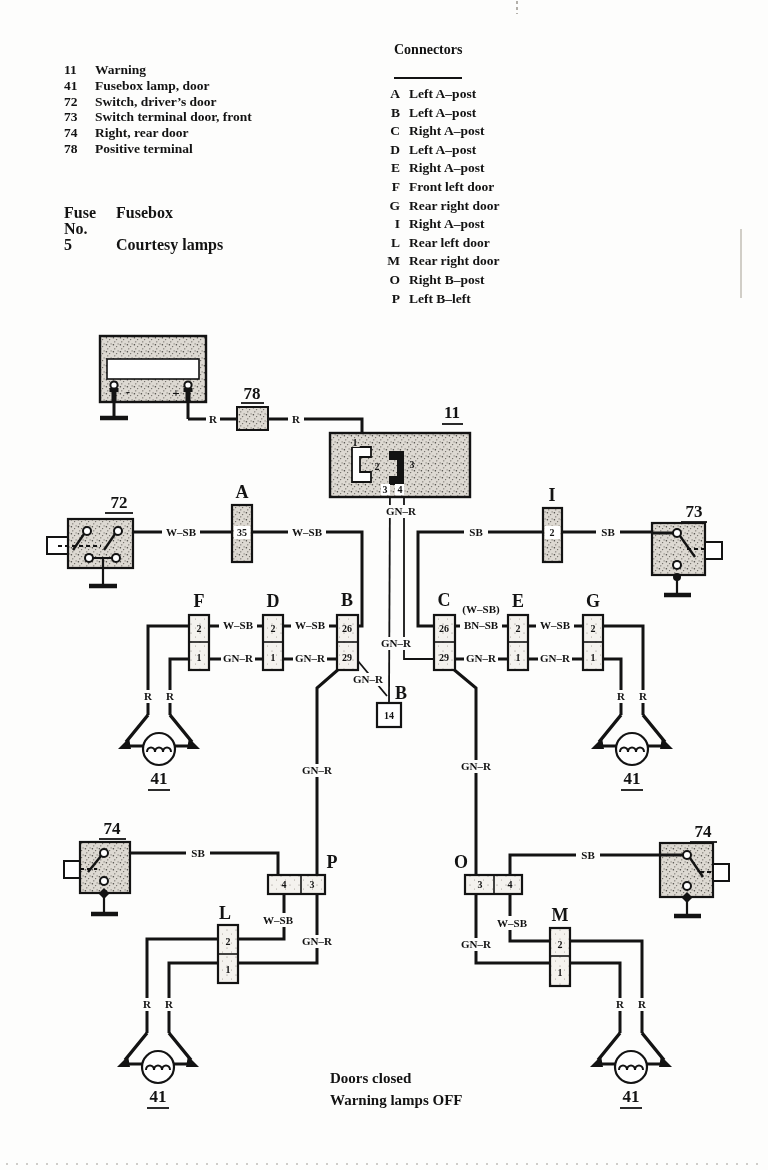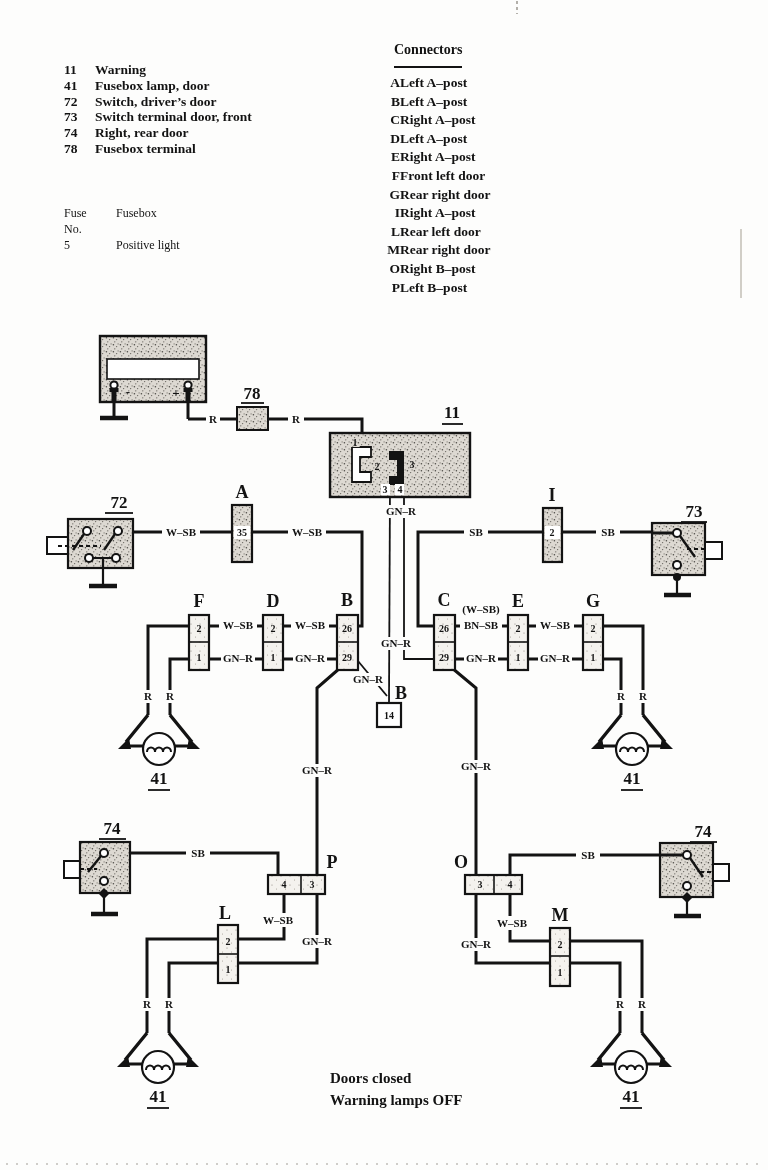--- a/index.html
+++ b/index.html
@@ -4,30 +4,30 @@
 <style>
   html,body{margin:0;padding:0;background:#fff;}
   .page{position:relative;width:768px;height:1170px;background:#fdfdfc;overflow:hidden;
         font-family:"Liberation Serif","DejaVu Serif",serif;color:#131313;}
   .abs{position:absolute;}
   
   .legend{left:64px;top:62px;font-size:13.5px;font-weight:bold;line-height:15.8px;}
   .legend-row{display:flex;}
   .legend-num{width:31px;}
   
-  .fusetab{left:64px;top:205px;font-size:12px;font-weight:normal;line-height:16px;}
+  .fusetab{left:64px;top:205px;font-size:16px;font-weight:bold;line-height:16px;}
   .fusetab .r{display:flex;}
   .fusetab .c1{width:52px;}
   
   .connectors{left:381px;top:42px;font-size:13.5px;font-weight:bold;}
   .conn-title{margin-left:13px;border-bottom:2px solid #131313;display:inline-block;
-              padding-bottom:8px;margin-bottom:6px;font-size:14px;}
+              padding-bottom:19px;margin-bottom:6px;font-size:14px;}
   .conn-row{display:flex;line-height:18.6px;}
   .conn-key{width:19px;text-align:right;}
-  .conn-label{}
+  .conn-label{margin-left:9px;}
   svg text{font-family:"Liberation Serif","DejaVu Serif",serif;font-weight:bold;fill:#131313;}
   .t-ref{font-size:17px;}
   .t-letter{font-size:18px;}
   .t-pin{font-size:10px;}
   .t-wire{font-size:11px;}
   .t-note{font-size:15px;}
   .t-sign{font-size:13px;}
 </style>
 </head>
 <body>
@@ -50,35 +50,35 @@
     <div class="legend-row">
         <span class="legend-num">73</span>
         <span>Switch terminal door, front</span>
       </div>
     <div class="legend-row">
         <span class="legend-num">74</span>
         <span>Right, rear door</span>
       </div>
     <div class="legend-row">
         <span class="legend-num">78</span>
-        <span>Fusebox terminal</span>
+        <span>Positive terminal</span>
       </div>
   </div>
 
   <div class="abs fusetab">
     <div class="r">
         <span class="c1">Fuse</span>
         <span>Fusebox</span>
       </div>
     <div class="r">
         <span class="c1">No.</span>
       </div>
     <div class="r">
         <span class="c1">5</span>
-        <span>Positive light</span>
+        <span>Courtesy lamps</span>
       </div>
   </div>
 
   <div class="abs connectors">
     <div class="conn-title">Connectors</div>
     <div class="conn-row">
         <span class="conn-key">A</span>
         <span class="conn-label">Left A–post</span>
       </div>
     <div class="conn-row">
@@ -116,21 +116,21 @@
     <div class="conn-row">
         <span class="conn-key">M</span>
         <span class="conn-label">Rear right door</span>
       </div>
     <div class="conn-row">
         <span class="conn-key">O</span>
         <span class="conn-label">Right B–post</span>
       </div>
     <div class="conn-row">
         <span class="conn-key">P</span>
-        <span class="conn-label">Left B–post</span>
+        <span class="conn-label">Left B–left</span>
       </div>
   </div>
 
   <svg class="abs" style="left:0;top:0" width="768" height="1170" viewBox="0 0 768 1170">
     <defs>
       <pattern id="stipA" width="7" height="7" patternUnits="userSpaceOnUse">
         <rect width="7" height="7" fill="#ddd9d2"></rect>
         <circle cx="1.4" cy="1.8" r="0.8" fill="#4c4a46"></circle>
         <circle cx="4.6" cy="3.6" r="0.7" fill="#6b6862"></circle>
         <circle cx="2.8" cy="5.8" r="0.6" fill="#57544f"></circle>

